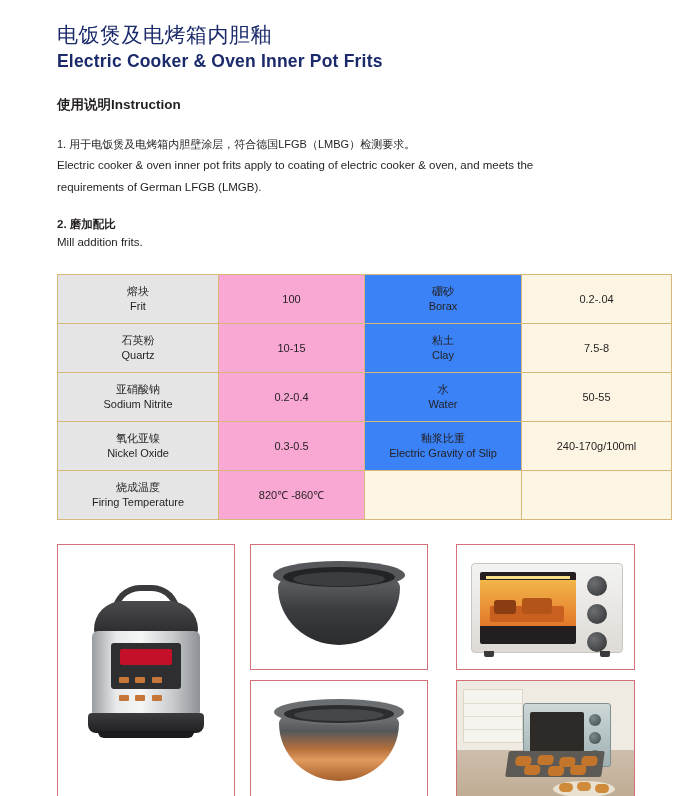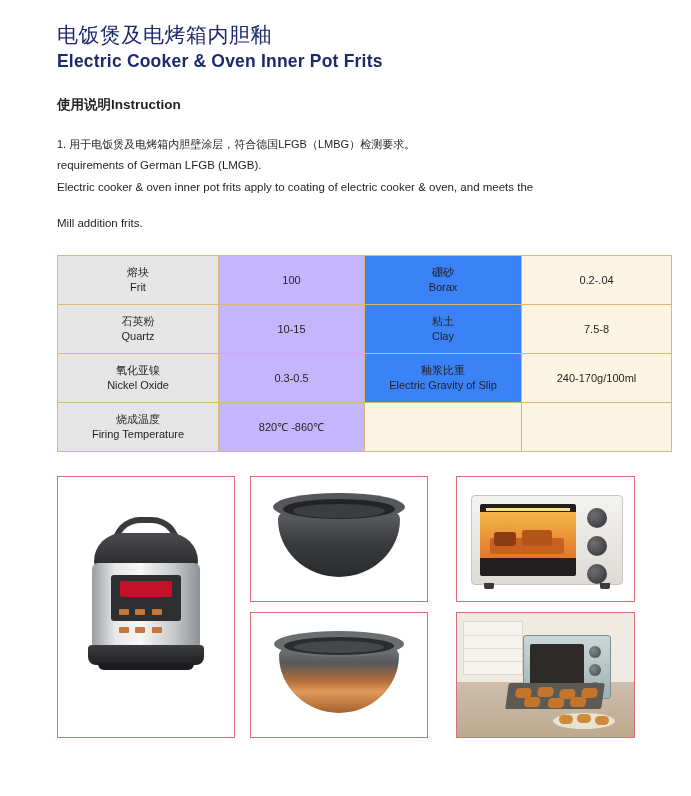--- a/index.html
+++ b/index.html
@@ -85,21 +85,21 @@
     vertical-align: middle;
     font-size: 11px;
     line-height: 1.35;
     padding: 3px 4px;
   }
   table.spec td.label {
     background: #e5e5e5;
     width: 152px;
   }
   table.spec td.value {
-    background: #c4b5fd;
+    background: #f9a8d4;
     width: 137px;
   }
   table.spec td.label2 {
     background: #3b82f6;
     width: 148px;
   }
   table.spec td.value2 {
     background: #fdf5e3;
     width: 141px;
   }
@@ -321,24 +321,25 @@
 <div class="page">
   <div class="content">
 
     <h1 class="title-cn">电饭煲及电烤箱内胆釉</h1>
     <h2 class="title-en">Electric Cooker &amp; Oven Inner Pot Frits</h2>
 
     <h3 class="section-heading">使用说明Instruction</h3>
 
     <div class="para-block">
       <p class="para cn">1. 用于电饭煲及电烤箱内胆壁涂层，符合德国LFGB（LMBG）检测要求。</p>
+      <p class="para en">Electric cooker &amp; oven inner pot frits apply to coating of electric cooker &amp; oven, and meets the</p>
       <p class="para en">requirements of German LFGB (LMGB).</p>
-      <p class="para en">Electric cooker &amp; oven inner pot frits apply to coating of electric cooker &amp; oven, and meets the</p>
     </div>
 
+    <p class="sub-heading">2. 磨加配比</p>
     <p class="sub-text">Mill addition frits.</p>
 
     <table class="spec">
       <tbody>
         <tr>
           <td class="label">
             <span class="cn-line">熔块</span>
             <span class="en-line">Frit</span>
           </td>
           <td class="value">100</td>
@@ -352,20 +353,32 @@
           <td class="label">
             <span class="cn-line">石英粉</span>
             <span class="en-line">Quartz</span>
           </td>
           <td class="value">10-15</td>
           <td class="label2">
             <span class="cn-line">粘土</span>
             <span class="en-line">Clay</span>
           </td>
           <td class="value2">7.5-8</td>
+        </tr>
+        <tr>
+          <td class="label">
+            <span class="cn-line">亚硝酸钠</span>
+            <span class="en-line">Sodium Nitrite</span>
+          </td>
+          <td class="value">0.2-0.4</td>
+          <td class="label2">
+            <span class="cn-line">水</span>
+            <span class="en-line">Water</span>
+          </td>
+          <td class="value2">50-55</td>
         </tr>
         <tr>
           <td class="label">
             <span class="cn-line">氧化亚镍</span>
             <span class="en-line">Nickel Oxide</span>
           </td>
           <td class="value">0.3-0.5</td>
           <td class="label2">
             <span class="cn-line">釉浆比重</span>
             <span class="en-line">Electric Gravity of Slip</span>

